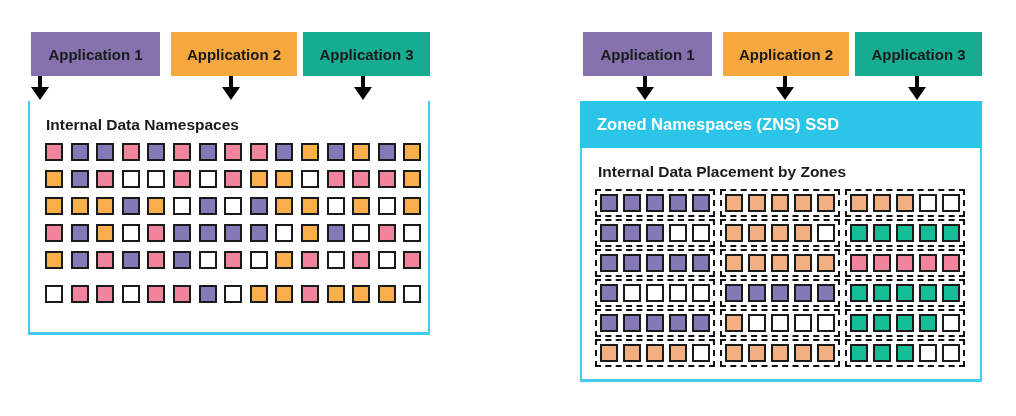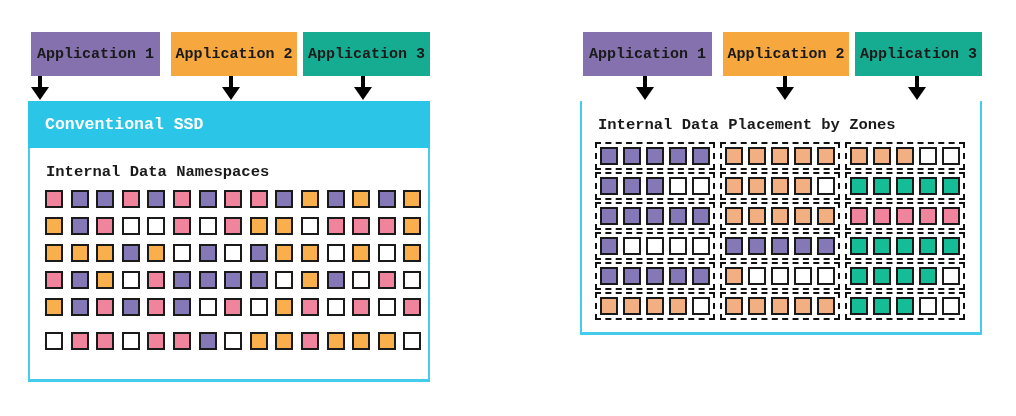--- a/index.html
+++ b/index.html
@@ -1,21 +1,21 @@
 <!DOCTYPE html>
 <html><head>
 <meta charset="utf-8">
 <style>
   html, body { margin: 0; padding: 0; background: #ffffff; }
   .canvas {
     position: relative;
     width: 1016px;
     height: 416px;
     background: #ffffff;
-    font-family: Liberation Mono, monospace;
+    font-family: Liberation Sans, sans-serif;
     overflow: hidden;
   }
   .group { position: absolute; top: 0; width: 402px; height: 416px; }
   .group.left  { left: 28px; }
   .group.right { left: 580px; }
 
   
   .app-box {
     position: absolute;
     top: 32px;
@@ -120,23 +120,20 @@
     <div class="arrow" style="left:194px">
         <div class="stem"></div>
         <div class="head"></div>
       </div>
     <div class="arrow" style="left:326px">
         <div class="stem"></div>
         <div class="head"></div>
       </div>
 
     <div class="ssd-panel">
-      <div class="ssd-header" style="background: rgb(43, 197, 232);">
-        <span>Conventional SSD</span>
-      </div>
       <div class="ssd-body" style="border-color: rgb(69, 203, 235);">
         <div class="ssd-subtitle">Internal Data Namespaces</div>
         <div class="sq-grid">
             <div class="sq-row">
               <div class="sq" style="background: rgb(240, 132, 157); border-color: rgb(26, 26, 26);"></div>
               <div class="sq" style="background: rgb(132, 120, 182); border-color: rgb(26, 26, 26);"></div>
               <div class="sq" style="background: rgb(132, 120, 182); border-color: rgb(26, 26, 26);"></div>
               <div class="sq" style="background: rgb(240, 132, 157); border-color: rgb(26, 26, 26);"></div>
               <div class="sq" style="background: rgb(132, 120, 182); border-color: rgb(26, 26, 26);"></div>
               <div class="sq" style="background: rgb(240, 132, 157); border-color: rgb(26, 26, 26);"></div>
@@ -258,20 +255,23 @@
     <div class="arrow" style="left:196px">
         <div class="stem"></div>
         <div class="head"></div>
       </div>
     <div class="arrow" style="left:328px">
         <div class="stem"></div>
         <div class="head"></div>
       </div>
 
     <div class="ssd-panel">
+      <div class="ssd-header" style="background: rgb(43, 197, 232);">
+        <span>Zoned Namespaces (ZNS) SSD</span>
+      </div>
       <div class="ssd-body" style="border-color: rgb(69, 203, 235);">
         <div class="ssd-subtitle">Internal Data Placement by Zones</div>
         <div class="zone-grid">
             <div class="zone-row">
               <div class="zone" style="border-color: rgb(17, 17, 17);">
                 <div class="sq" style="background: rgb(132, 120, 182); border-color: rgb(26, 26, 26);"></div>
                 <div class="sq" style="background: rgb(132, 120, 182); border-color: rgb(26, 26, 26);"></div>
                 <div class="sq" style="background: rgb(132, 120, 182); border-color: rgb(26, 26, 26);"></div>
                 <div class="sq" style="background: rgb(132, 120, 182); border-color: rgb(26, 26, 26);"></div>
                 <div class="sq" style="background: rgb(132, 120, 182); border-color: rgb(26, 26, 26);"></div>

